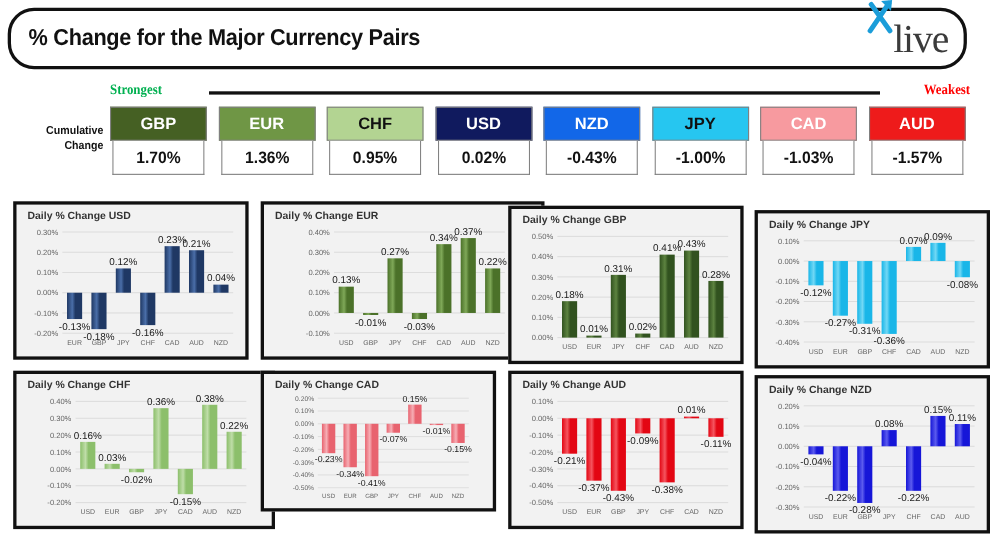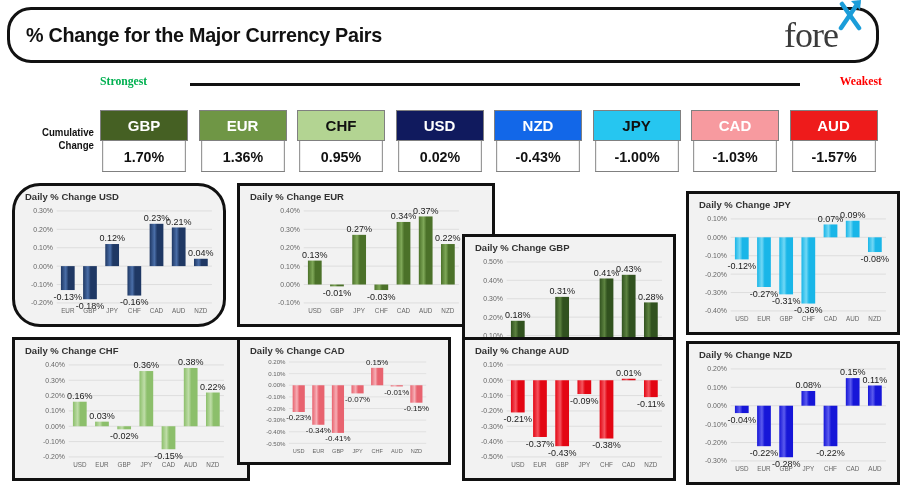--- a/index.html
+++ b/index.html
@@ -25,21 +25,21 @@
   .logo .x-wrap svg{position:absolute;left:0;top:-20px;}
   
   .rank-line{position:absolute;left:0;top:73px;width:900px;height:24px;
     display:flex;align-items:center;font-family:Liberation Serif, serif;}
   .rank-strong{position:absolute;left:100px;top:0;font-size:13px;font-weight:bold;
     color:#00b050;transform:scaleX(0.9);transform-origin:left center;}
   .rank-weak{position:absolute;right:18px;top:0;font-size:13px;font-weight:bold;
     color:#ff0000;transform:scaleX(0.9);transform-origin:right center;}
   .rank-rule{position:absolute;left:190px;top:10px;width:610px;height:3px;background:#111;}
   
-  .cards{position:absolute;left:0;top:110px;width:900px;height:62px;}
+  .cards{position:absolute;left:0;top:97px;width:900px;height:62px;}
   .cum-label{position:absolute;left:18px;top:16px;width:76px;text-align:right;
     font-size:10.5px;font-weight:bold;color:#111;line-height:13px;
     transform:scaleX(0.92);transform-origin:right center;}
   .card{position:absolute;top:0;width:88px;height:62px;}
   .card .code{height:31px;display:flex;align-items:center;justify-content:center;
     font-size:15px;font-weight:bold;border:1px solid #808080;box-sizing:border-box;}
   .card .val{height:31px;display:flex;align-items:center;justify-content:center;
     font-size:15px;font-weight:bold;color:#111;background:#fff;
     border:1px solid #808080;border-top:none;box-sizing:border-box;
     transform:scaleX(0.95);}
@@ -51,28 +51,28 @@
   .cat-lab{font-size:6.6px;fill:#666;font-family:"Liberation Sans",sans-serif;}
   .val-lab{font-size:9.4px;fill:#1a1a1a;font-family:"Liberation Sans",sans-serif;}
   .grid-line{stroke:#d4d4d4;stroke-width:0.7;}
 </style>
 </head>
 <body>
 
 <div class="header-box">
   <div class="header-title">% Change for the Major Currency Pairs</div>
   <div class="logo">
-    <span>fore</span>
     <span class="x-wrap">
       <svg width="26" height="34" viewBox="0 0 26 34">
         <path d="M3 31 L20 6" stroke="#1b9dd9" stroke-width="4.5" fill="none" stroke-linecap="round"></path>
         <path d="M4 7 L21 31" stroke="#1b9dd9" stroke-width="4.5" fill="none" stroke-linecap="round"></path>
         <path d="M13 4 L23 3 L22 13 Z" fill="#1b9dd9"></path>
       </svg>
     </span>
+    <span>live</span>
   </div>
 </div>
 
 <div class="rank-line">
   <div class="rank-strong">Strongest</div>
   <div class="rank-rule"></div>
   <div class="rank-weak">Weakest</div>
 </div>
 
 <div class="cards">
@@ -110,21 +110,21 @@
         <div class="val">-1.03%</div>
       </div>
       <div class="card" style="left: 789.5px;">
         <div class="code" style="background: rgb(238, 27, 27); color: rgb(255, 255, 255);">AUD</div>
         <div class="val">-1.57%</div>
       </div>
     </div>
 </div>
 
 <div id="panels-host">
-    <div class="panel" style="left: 12px; top: 183px; width: 214px; height: 144px; border-radius: 28px;">
+    <div class="panel" style="left: 12px; top: 183px; width: 214px; height: 144px;">
       <div class="panel-title">Daily % Change USD</div>
       <svg class="plot" viewBox="0 0 214 144">
         <defs>
           <linearGradient id="g0" x1="0" x2="1" y1="0" y2="0">
             <stop offset="0" stop-color="#1f3864"></stop>
             <stop offset="0.35" stop-color="#4a6ea8"></stop>
             <stop offset="0.55" stop-color="#1f3864"></stop>
             <stop offset="1" stop-color="#1f3864"></stop>
           </linearGradient>
         </defs>
@@ -202,21 +202,21 @@
         <text x="146.14285714285714" y="34.51999999999998" text-anchor="middle" class="val-lab">0.34%</text>
         <text x="146.14285714285714" y="133" text-anchor="middle" class="cat-lab">CAD</text>
         <rect x="162.1114285714286" y="31.760000000000005" width="14.348571428571429" height="71.03999999999999" fill="url(#g1)"></rect>
         <text x="169.2857142857143" y="28.760000000000005" text-anchor="middle" class="val-lab">0.37%</text>
         <text x="169.2857142857143" y="133" text-anchor="middle" class="cat-lab">AUD</text>
         <rect x="185.25428571428574" y="60.56" width="14.348571428571429" height="42.239999999999995" fill="url(#g1)"></rect>
         <text x="192.42857142857144" y="57.56" text-anchor="middle" class="val-lab">0.22%</text>
         <text x="192.42857142857144" y="133" text-anchor="middle" class="cat-lab">NZD</text>
       </svg>
     </div>
-    <div class="panel" style="left: 462px; top: 187px; width: 214px; height: 144px; margin-top: 47px;">
+    <div class="panel" style="left: 462px; top: 187px; width: 214px; height: 144px;">
       <div class="panel-title">Daily % Change GBP</div>
       <svg class="plot" viewBox="0 0 214 144">
         <defs>
           <linearGradient id="g2" x1="0" x2="1" y1="0" y2="0">
             <stop offset="0" stop-color="#31521f"></stop>
             <stop offset="0.35" stop-color="#5d8340"></stop>
             <stop offset="0.55" stop-color="#31521f"></stop>
             <stop offset="1" stop-color="#31521f"></stop>
           </linearGradient>
         </defs>

